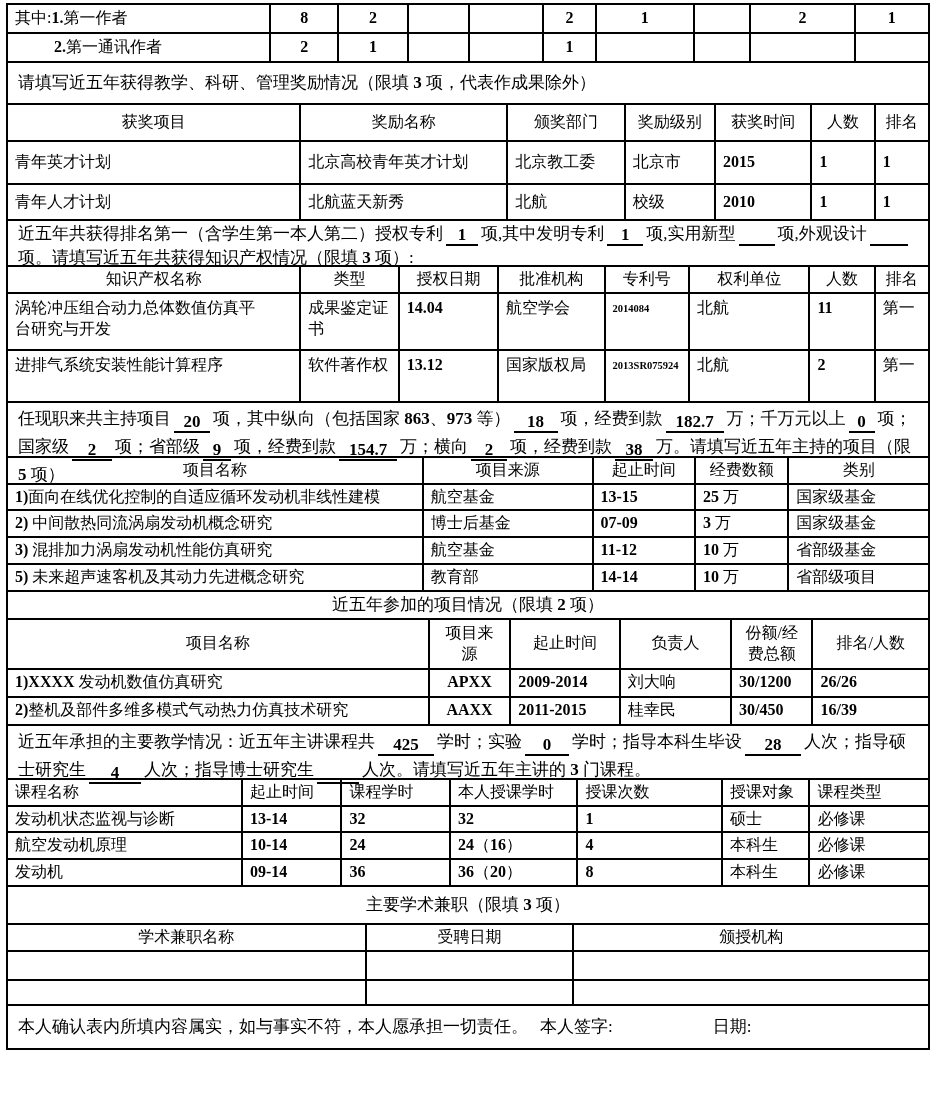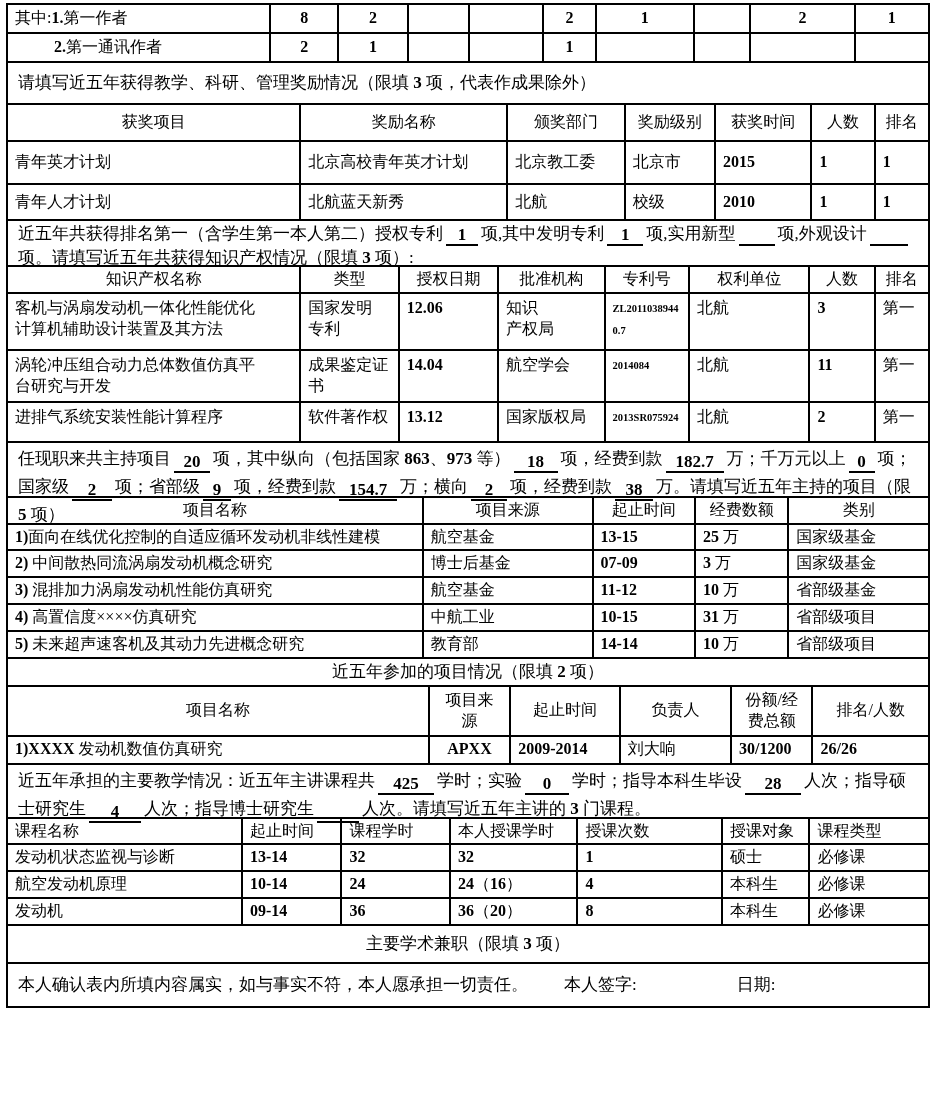--- a/index.html
+++ b/index.html
@@ -63,21 +63,21 @@
   .tbl-courses thead tr { height: 24px; }
   .tbl-courses tbody tr { height: 26px; margin-top: 48px; }
 
   .row-title-positions { height: 40px; }
 
   .tbl-positions thead tr { height: 25px; }
   .tbl-positions tbody tr:nth-child(1) { height: 29px; }
   .tbl-positions tbody tr:nth-child(2) { height: 25px; }
 
   .row-confirm { height: 46px; display: flex; align-items: center; }
-  .row-confirm .sig { margin-left: 36px; }
+  .row-confirm .sig { margin-left: 12px; }
   .row-confirm .date { margin-left: 100px; }
 </style>
 </head>
 <body>
 
 <div class="page stack">
 
   <table class="tbl-top">
     <colgroup>
       <col style="width:262px">
@@ -188,33 +188,20 @@
           <td>授权日期</td>
           <td>批准机构</td>
           <td>专利号</td>
           <td>权利单位</td>
           <td>人数</td>
           <td>排名</td>
         </tr>
       </thead>
     <tbody>
         <tr>
-          <td>客机与涡扇发动机一体化性能优化
-计算机辅助设计装置及其方法</td>
-          <td>国家发明
-专利</td>
-          <td><b>12.06</b></td>
-          <td>知识
-产权局</td>
-          <td><b>ZL20110389440.7</b></td>
-          <td>北航</td>
-          <td><b>3</b></td>
-          <td>第一</td>
-        </tr>
-        <tr>
           <td>涡轮冲压组合动力总体数值仿真平
 台研究与开发</td>
           <td>成果鉴定证
 书</td>
           <td><b>14.04</b></td>
           <td>航空学会</td>
           <td><b>2014084</b></td>
           <td>北航</td>
           <td><b>11</b></td>
           <td>第一</td>
@@ -269,27 +256,20 @@
           <td>国家级基金</td>
         </tr>
         <tr>
           <td><b>3) </b>混排加力涡扇发动机性能仿真研究</td>
           <td>航空基金</td>
           <td><b>11-12</b></td>
           <td><b>10 </b>万</td>
           <td>省部级基金</td>
         </tr>
         <tr>
-          <td><b>4) </b>高置信度××××仿真研究</td>
-          <td>中航工业</td>
-          <td><b>10-15</b></td>
-          <td><b>31 </b>万</td>
-          <td>省部级项目</td>
-        </tr>
-        <tr>
           <td><b>5) </b>未来超声速客机及其动力先进概念研究</td>
           <td>教育部</td>
           <td><b>14-14</b></td>
           <td><b>10 </b>万</td>
           <td>省部级项目</td>
         </tr>
       </tbody>
   </table>
 
   <div class="rowbox row-title">
@@ -319,20 +299,28 @@
       </thead>
     <tbody>
         <tr>
           <td><b>1)XXXX </b>发动机数值仿真研究</td>
           <td><b>APXX</b></td>
           <td><b>2009-2014</b></td>
           <td>刘大响</td>
           <td><b>30/1200</b></td>
           <td><b>26/26</b></td>
         </tr>
+        <tr>
+          <td><b>2)</b>整机及部件多维多模式气动热力仿真技术研究</td>
+          <td><b>AAXX</b></td>
+          <td><b>2011-2015</b></td>
+          <td>桂幸民</td>
+          <td><b>30/450</b></td>
+          <td><b>16/39</b></td>
+        </tr>
       </tbody>
   </table>
 
   <div class="rowbox para para-teaching">
     <span><span>近五年承担的主要教学情况：近五年主讲课程共</span><span class="blank" style="min-width: 56px;"><b>425</b></span><span>学时；实验</span><span class="blank" style="min-width: 44px;"><b>0</b></span><span>学时；指导本科生毕设</span><span class="blank" style="min-width: 56px;"><b>28</b></span><span>人次；指导硕士研究生</span><span class="blank" style="min-width: 52px;"><b>4</b></span><span>人次；指导博士研究生</span><span class="blank" style="min-width: 42px;"><b></b></span><span>人次。请填写近五年主讲的 <b>3 </b>门课程。</span></span>
   </div>
 
   <table class="tbl-courses">
     <colgroup>
       <col style="width:234px">
@@ -382,20 +370,46 @@
           <td>本科生</td>
           <td>必修课</td>
         </tr>
       </tbody>
   </table>
 
   <div class="rowbox row-title row-title-positions">
     <span><span>主要学术兼职（限填 <b>3 </b>项）</span></span>
   </div>
 
+  <table class="tbl-positions">
+    <colgroup>
+      <col style="width:357px">
+        <col style="width:207px">
+        <col style="width:354px">
+    </colgroup>
+    <thead>
+        <tr>
+          <td>学术兼职名称</td>
+          <td>受聘日期</td>
+          <td>颁授机构</td>
+        </tr>
+      </thead>
+    <tbody>
+        <tr>
+          <td></td>
+          <td></td>
+          <td></td>
+        </tr>
+        <tr>
+          <td></td>
+          <td></td>
+          <td></td>
+        </tr>
+      </tbody>
+  </table>
 
   <div class="rowbox row-confirm">
     <span><span>本人确认表内所填内容属实，如与事实不符，本人愿承担一切责任。</span></span>
     <span class="sig"><span>本人签字:</span></span>
     <span class="date"><span>日期:</span></span>
   </div>
 
 </div>
 
 </body></html>

